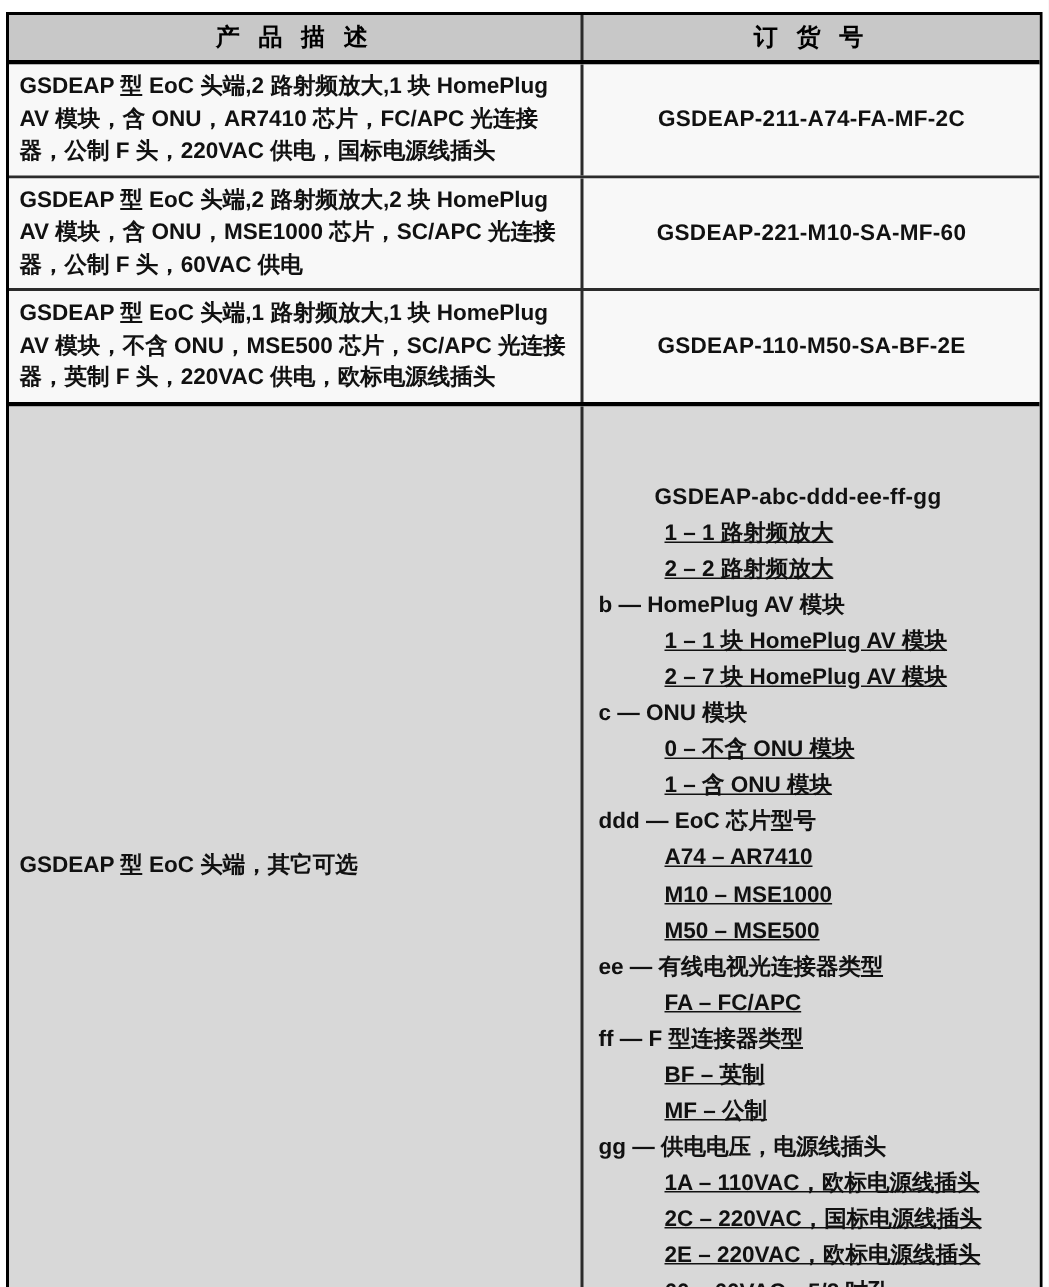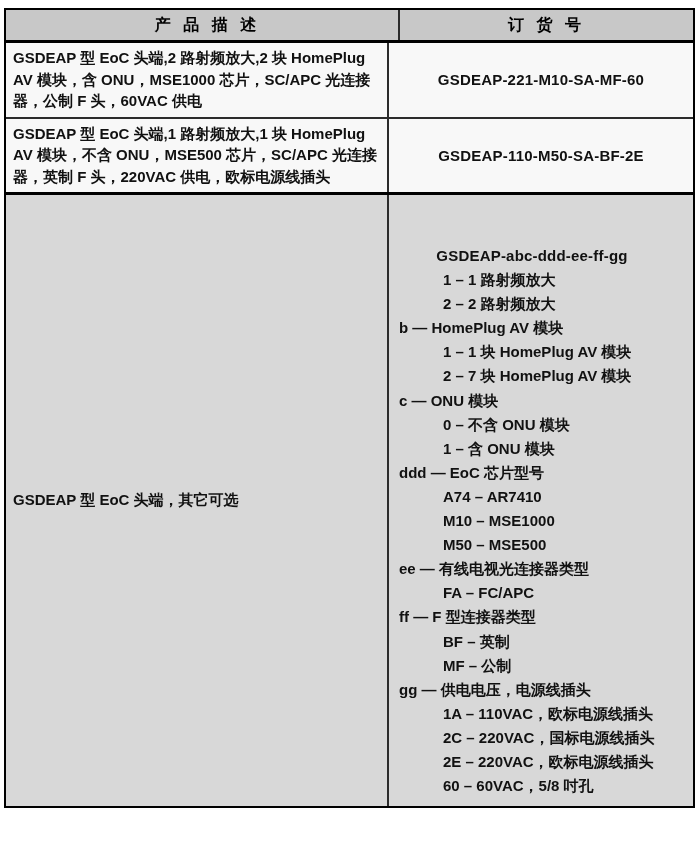--- a/index.html
+++ b/index.html
@@ -21,21 +21,20 @@
   .order-table{
     position:absolute; left:4px; top:8px; width:691px;
     border:2px solid var(--border);
     background:var(--row-bg);
     font-weight:700;
   }
   .header-row{
     display:flex; height:33px;
     background:var(--header-bg);
     border-bottom:3px solid var(--border);
-    padding-left:11px;
   }
   .th{
     display:flex; align-items:center; justify-content:center;
     font-size:16px; letter-spacing:4px; color:#000;
   }
   .cell-desc{
     flex:0 0 383px; width:383px;
     border-right:2px solid var(--line);
   }
   .cell-order{ flex:1 1 auto; }
@@ -60,34 +59,38 @@
     min-height:594px;
   }
   .options-row .cell-desc{
     display:flex; align-items:center;
     padding:0 8px 0 7px;
     font-size:15px;
   }
   .options-cell{ padding:9px 4px 8px 0; font-size:15px; line-height:24.1px; }
   .opt-title{ text-align:center; padding-right:14px; letter-spacing:0.2px;margin-top:40px; }
   .opt-group{ padding-left:10px; }
-  .opt-option{ padding:0 4px 0 54px; }
+  .opt-option{ padding:0 4px 0 54px;text-decoration:underline; }
 </style>
 </head>
 <body>
 
 <div class="page">
   <div class="order-table">
 
     <div class="header-row">
       <div class="th cell-desc">产 品 描 述</div>
       <div class="th cell-order">订 货 号</div>
     </div>
 
     <div id="product-rows">
+        <div class="product-row">
+          <div class="cell cell-desc row-h1">GSDEAP 型 EoC 头端,2 路射频放大,1 块 HomePlug AV 模块，含 ONU，AR7410 芯片，FC/APC 光连接器，公制 F 头，220VAC 供电，国标电源线插头</div>
+          <div class="cell cell-order">GSDEAP-211-A74-FA-MF-2C</div>
+        </div>
         <div class="product-row">
           <div class="cell cell-desc row-h2">GSDEAP 型 EoC 头端,2 路射频放大,2 块 HomePlug AV 模块，含 ONU，MSE1000 芯片，SC/APC 光连接器，公制 F 头，60VAC 供电</div>
           <div class="cell cell-order">GSDEAP-221-M10-SA-MF-60</div>
         </div>
         <div class="product-row">
           <div class="cell cell-desc row-h3">GSDEAP 型 EoC 头端,1 路射频放大,1 块 HomePlug AV 模块，不含 ONU，MSE500 芯片，SC/APC 光连接器，英制 F 头，220VAC 供电，欧标电源线插头</div>
           <div class="cell cell-order">GSDEAP-110-M50-SA-BF-2E</div>
         </div>
       </div>
 

